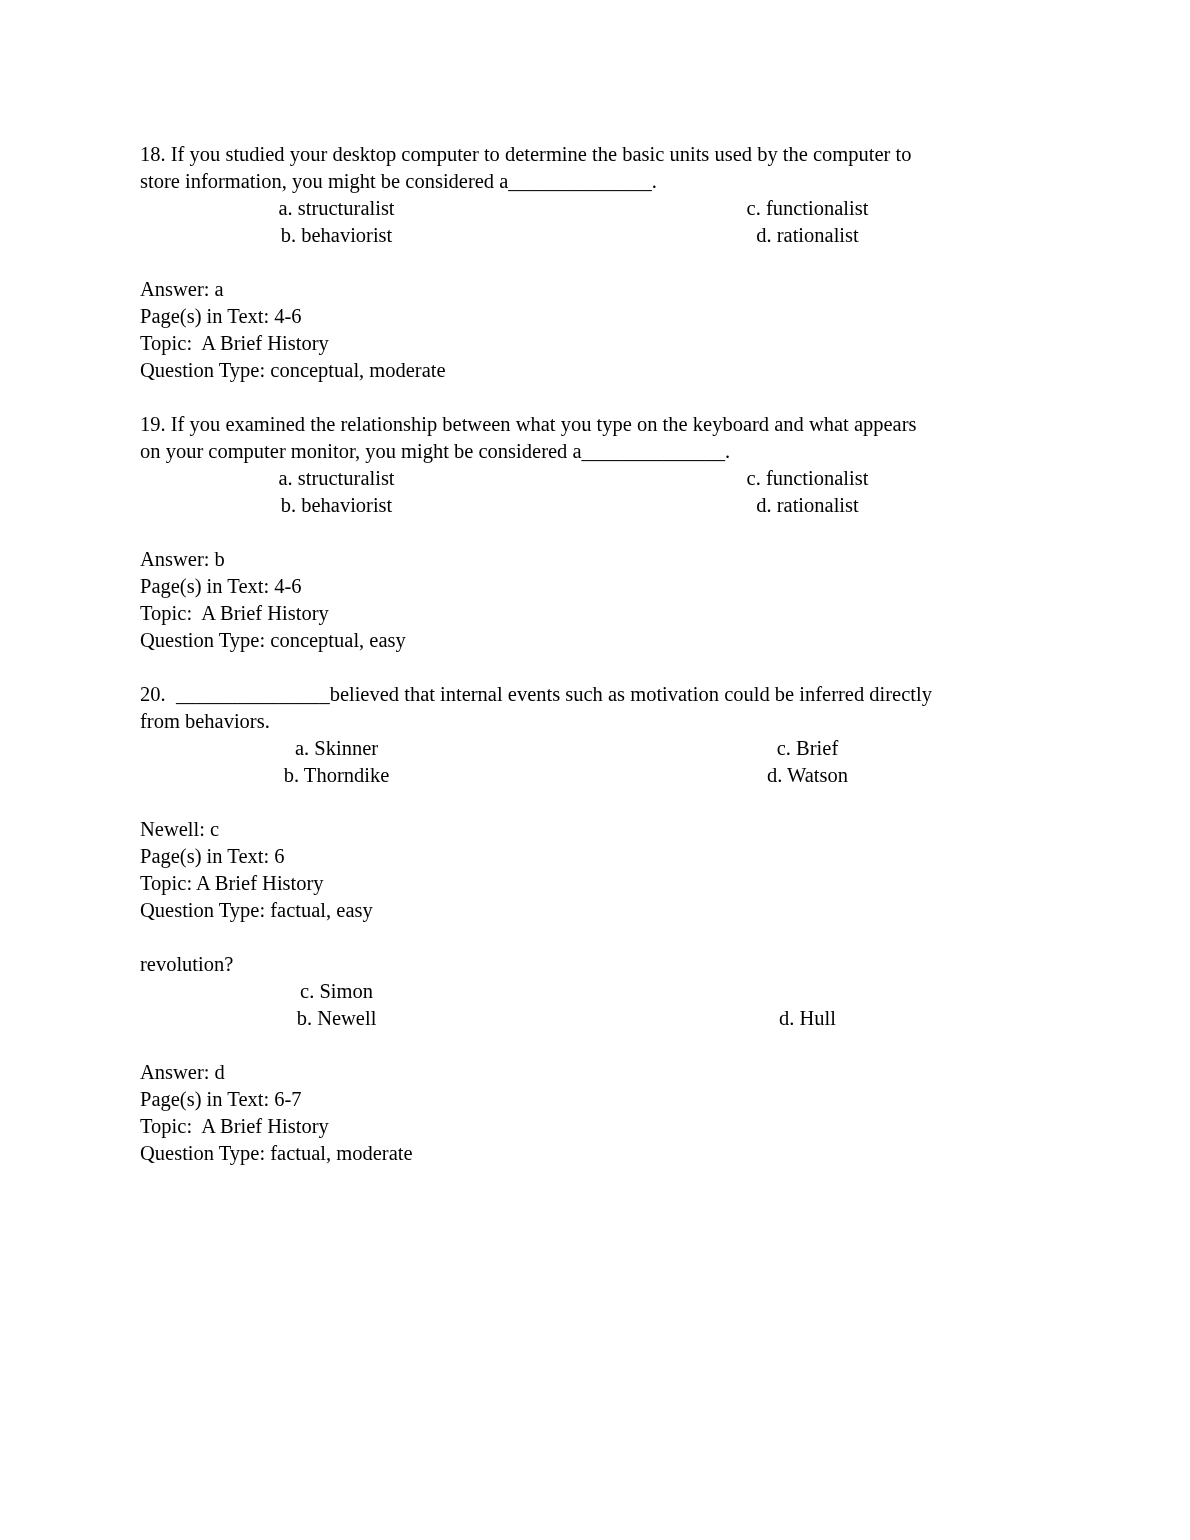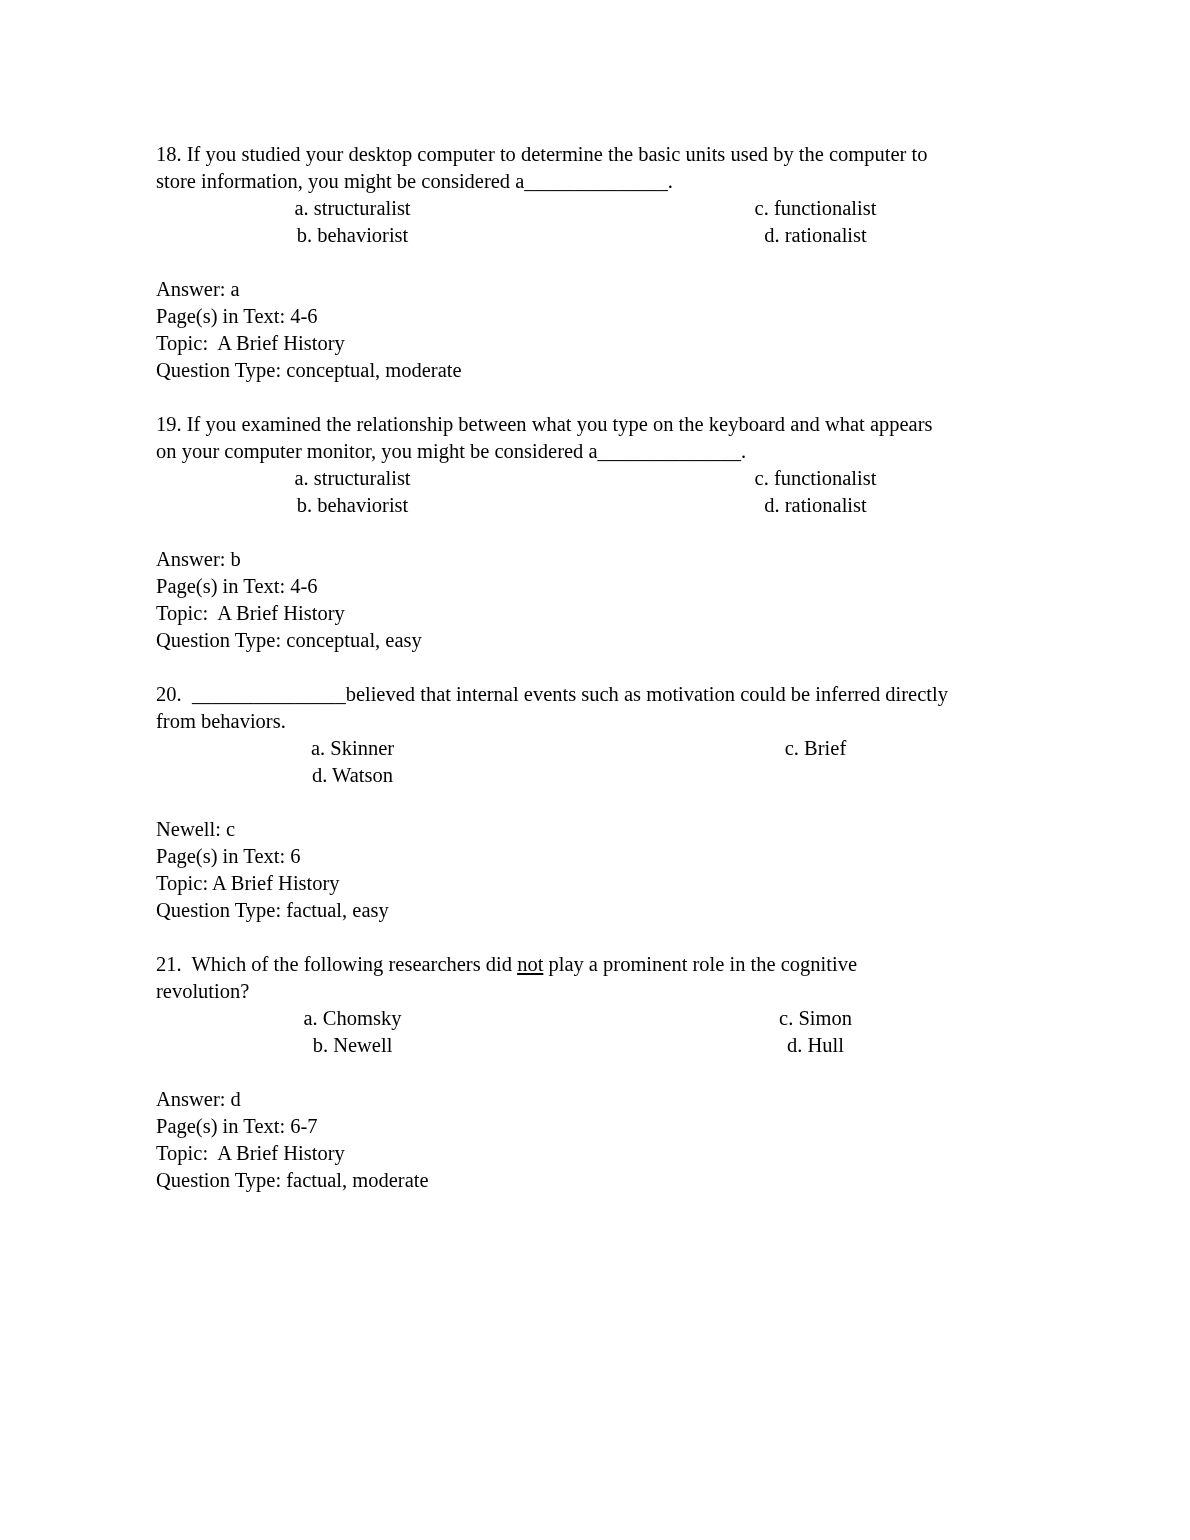--- a/index.html
+++ b/index.html
@@ -11,21 +11,20 @@
     width: 1190px;
     height: 1540px;
     color: #000000;
     font-family: "Liberation Serif", "DejaVu Serif", serif;
     font-size: 20.5px;
     overflow: hidden;
   }
   .page {
     padding: 141px 80px 0 140px;
     box-sizing: border-box;
-    margin-left: 16px;
   }
   p { margin: 0; }
   .stem, .opt, .meta-line {
     line-height: 27px;
     white-space: pre-wrap;
   }
   .options {
     padding-left: 28px;
     text-align: center;
   }
@@ -94,37 +93,36 @@
 
   <section class="question">
     <p class="stem">20.  _______________believed that internal events such as motivation could be inferred directly</p>
     <p class="stem">from behaviors.</p>
     <div class="options">
       <div class="opt-row">
         <span class="opt">a. Skinner</span>
         <span class="opt">c. Brief</span>
       </div>
       <div class="opt-row">
+        <span class="opt">b. Thorndike</span>
         <span class="opt">d. Watson</span>
       </div>
     </div>
     <div class="meta">
       <p class="meta-line">Newell: c</p>
       <p class="meta-line">Page(s) in Text: 6</p>
       <p class="meta-line">Topic: A Brief History</p>
       <p class="meta-line">Question Type: factual, easy</p>
     </div>
   </section>
 
   <section class="question">
-    <p class="stem"><span>21.  Which of the following researchers did </span><span class="underline">not</span><span> play a prominent role in the cognitive</span></p>
     <p class="stem">revolution?</p>
     <div class="options">
       <div class="opt-row">
-        <span class="opt">a. Chomsky</span>
         <span class="opt">c. Simon</span>
       </div>
       <div class="opt-row">
         <span class="opt">b. Newell</span>
         <span class="opt">d. Hull</span>
       </div>
     </div>
     <div class="meta">
       <p class="meta-line">Answer: d</p>
       <p class="meta-line">Page(s) in Text: 6-7</p>

